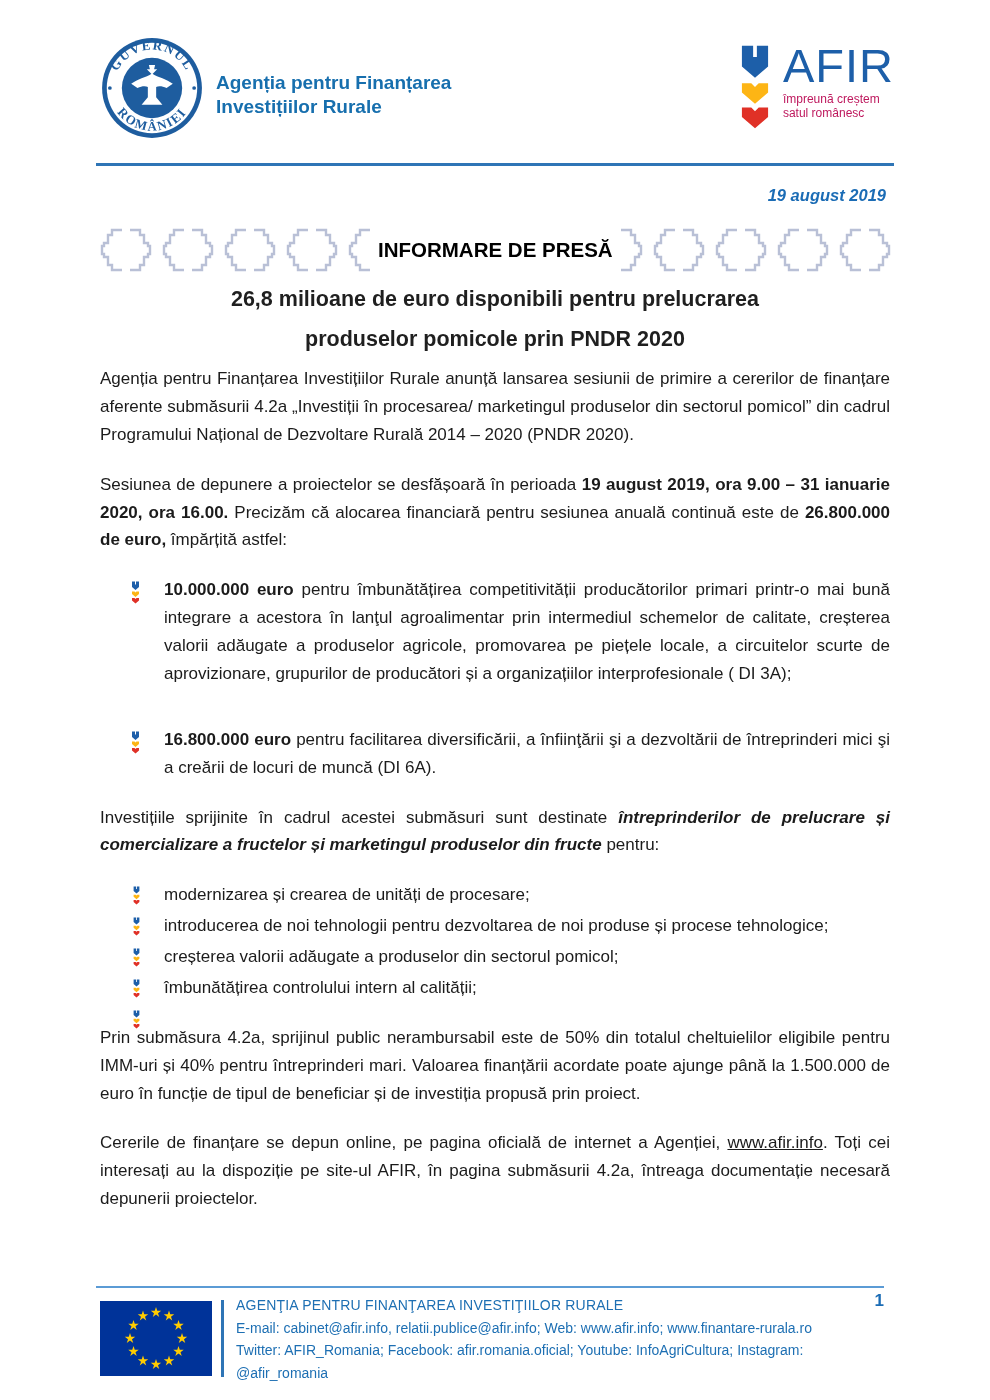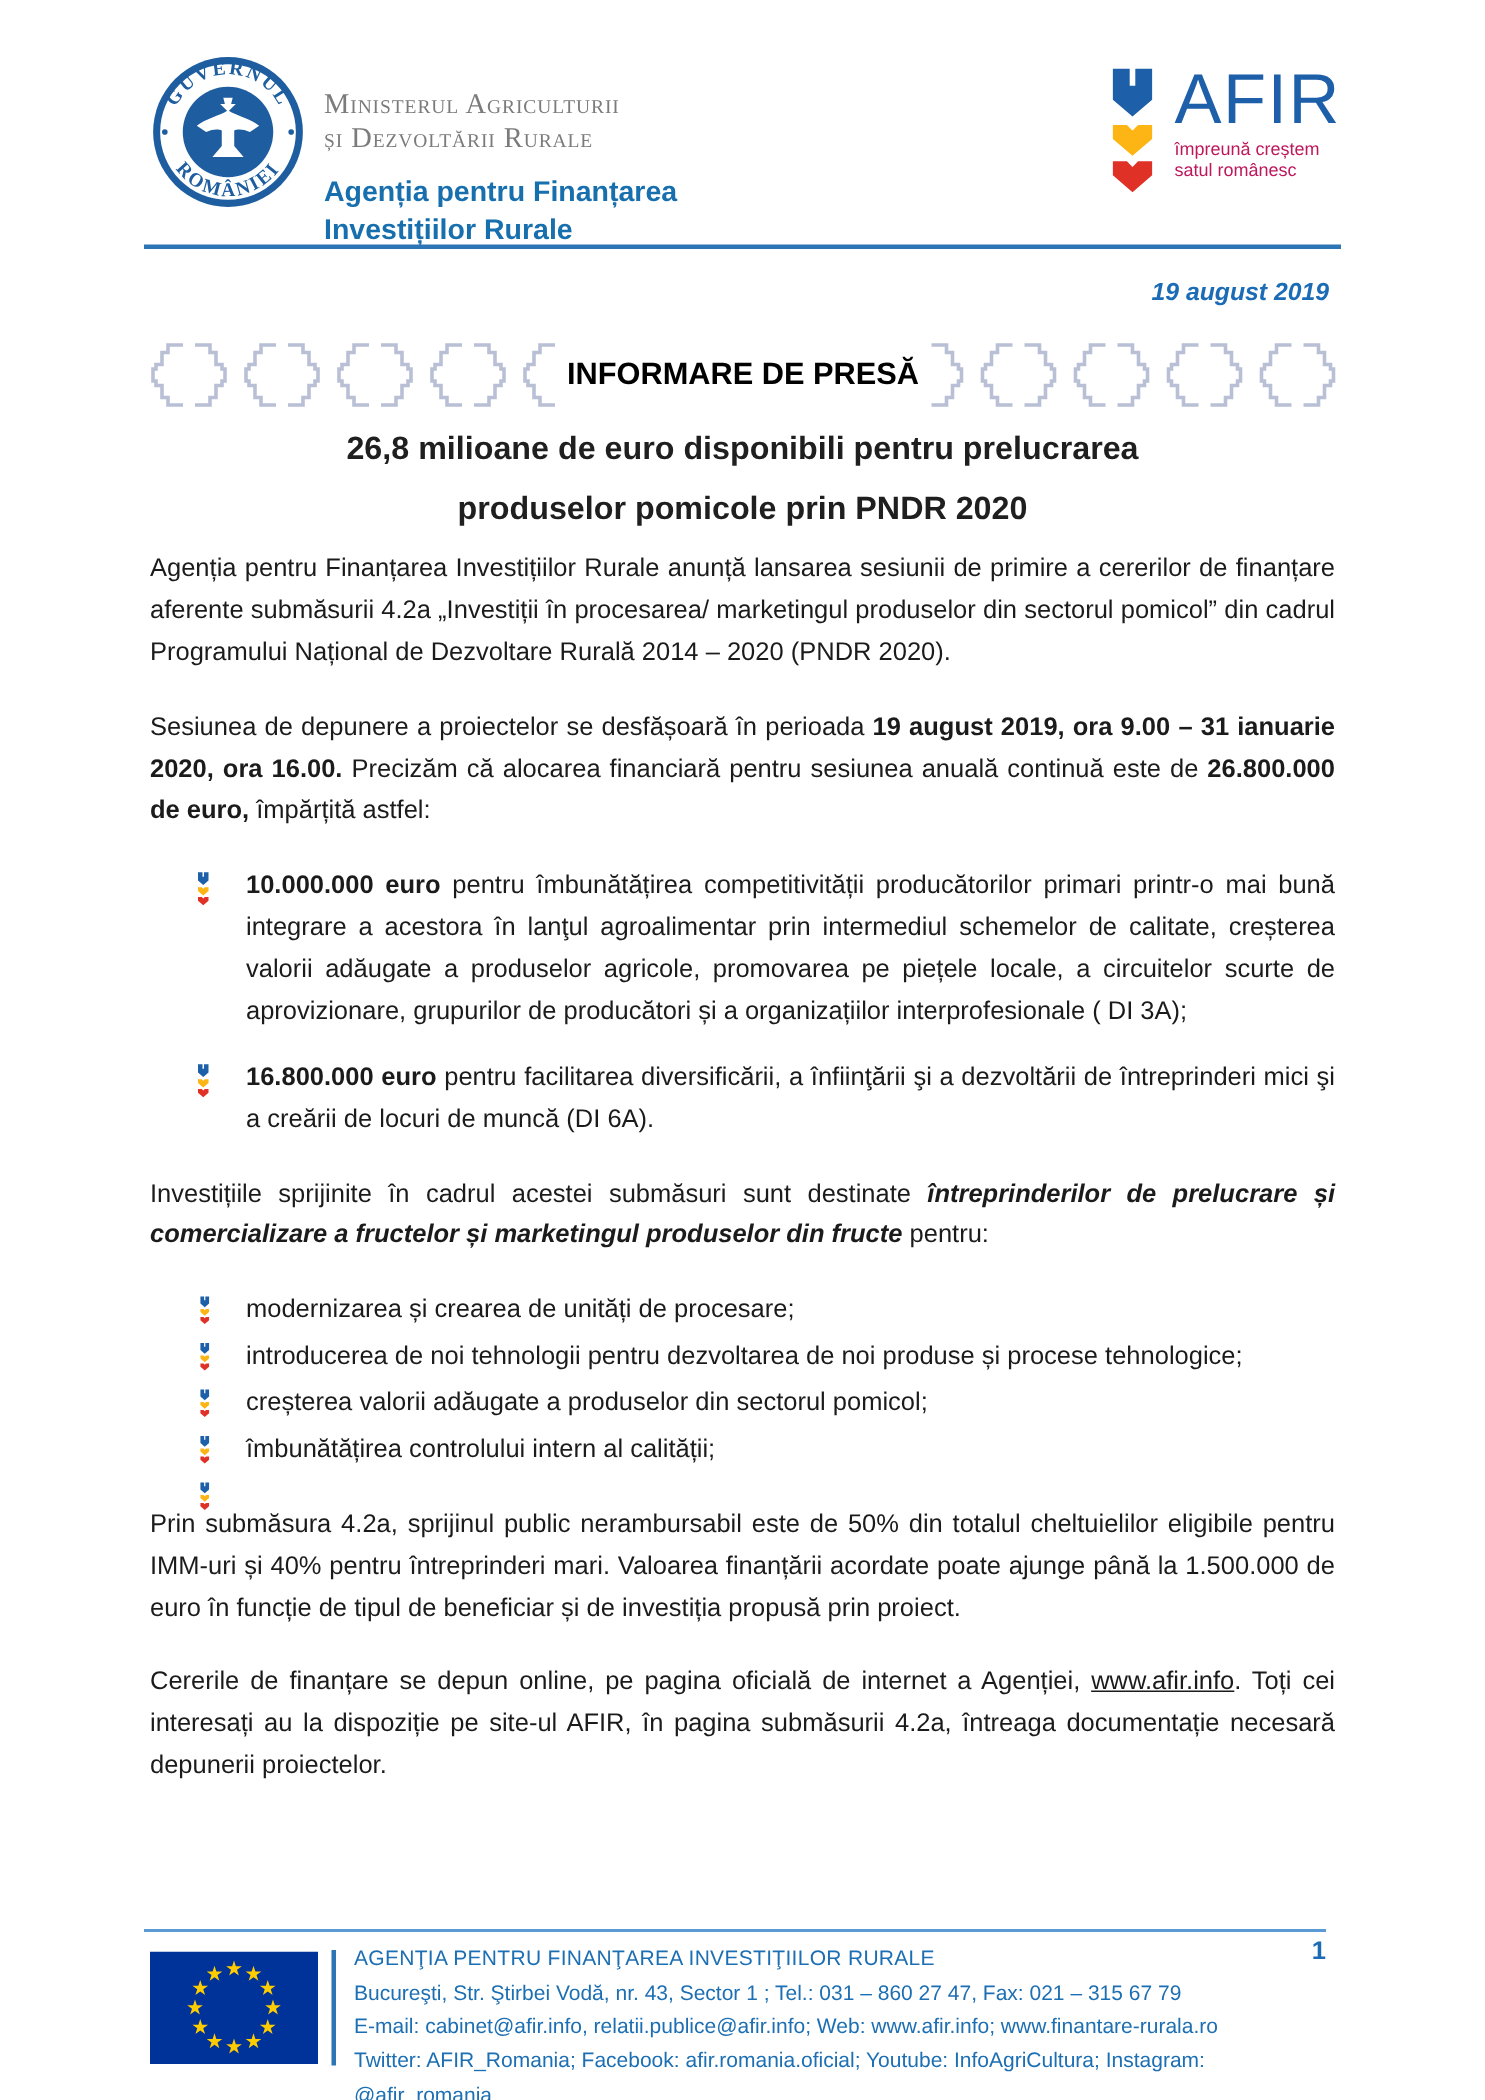--- a/index.html
+++ b/index.html
@@ -36,21 +36,21 @@
   
   .content{position:absolute;top:365px;left:100px;width:790px;font-size:17px;
            line-height:1.64;text-align:justify;color:#1b1b1b;}
   .content .para{margin:22px 0 0 0;}
   .content .para:first-child{margin-top:0;}
   .seg-b{font-weight:700;}
   .seg-i{font-style:italic;}
   .seg-u{text-decoration:underline;}
 
   ul.big-list{list-style:none;margin:22px 0 0 0;padding:0;}
-  ul.big-list li{position:relative;padding-left:64px;margin-top:16px;text-align:justify;}
+  ul.big-list li{position:relative;padding-left:64px;margin-top:38px;text-align:justify;}
   ul.big-list li:first-child{margin-top:0;}
   ul.big-list .bullet-svg{position:absolute;left:30px;top:5px;width:11px;height:23px;}
 
   ul.small-list{list-style:none;margin:22px 0 0 0;padding:0;}
   ul.small-list li{position:relative;padding-left:64px;margin-top:3px;}
   ul.small-list .bullet-svg{position:absolute;left:32px;top:5px;width:9px;height:19px;}
 
   
   .footer-rule{position:absolute;top:1286px;left:96px;width:788px;height:2px;background:#5b9bd5;}
   .page-num{position:absolute;top:1291px;left:856px;width:28px;text-align:right;
@@ -94,24 +94,20 @@
       <text font-size="12.5" font-weight="bold" fill="#1e5d9f" font-family="Liberation Serif, serif" letter-spacing="1.5">
         <textPath href="#arcB" startOffset="50%" text-anchor="middle">ROMÂNIEI</textPath>
       </text>
       <g fill="#ffffff">
         <path d="M47,28 h6 l-1,4 h3 l-5,5 -5,-5 h3 Z"></path>
         <path d="M50,36 C44,40 36,41 30,46 l6,4 c4,-2 8,-2 10,-1 l0,10 -6,7 h20 l-6,-7 0,-10 c2,-1 6,-1 10,1 l6,-4 c-6,-5 -14,-6 -20,-10 Z"></path>
       </g>
     </svg>
 
     <div class="ministry-block">
-      <div class="ministry-name">
-        <div>Ministerul Agriculturii</div>
-        <div>și Dezvoltării Rurale</div>
-      </div>
       <div class="agency-name">
         <div>Agenția pentru Finanțarea</div>
         <div>Investițiilor Rurale</div>
       </div>
     </div>
 
     <div class="afir-block">
       <svg class="spike-svg" viewBox="0 0 40 92">
         <use href="#spike"></use>
       </svg>
@@ -240,18 +236,17 @@
     <use href="#star" transform="translate(33.5,50.5)"></use>
     <use href="#star" transform="translate(30,37.5)"></use>
     <use href="#star" transform="translate(33.5,24.5)"></use>
     <use href="#star" transform="translate(43,15)"></use>
   </svg>
 
   <div class="footer-vbar"></div>
 
   <div class="footer-text">
     <div class="f-line1">AGENŢIA PENTRU FINANŢAREA INVESTIŢIILOR RURALE</div>
-    <div>Bucureşti, Str. Ştirbei Vodă, nr. 43, Sector 1 ; Tel.: 031 – 860 27 47, Fax: 021 – 315 67 79</div>
     <div>E-mail: cabinet@afir.info, relatii.publice@afir.info; Web: www.afir.info; www.finantare-rurala.ro</div>
     <div>Twitter: AFIR_Romania; Facebook: afir.romania.oficial; Youtube: InfoAgriCultura; Instagram: @afir_romania</div>
   </div>
 
 </div>
 
 </body></html>

